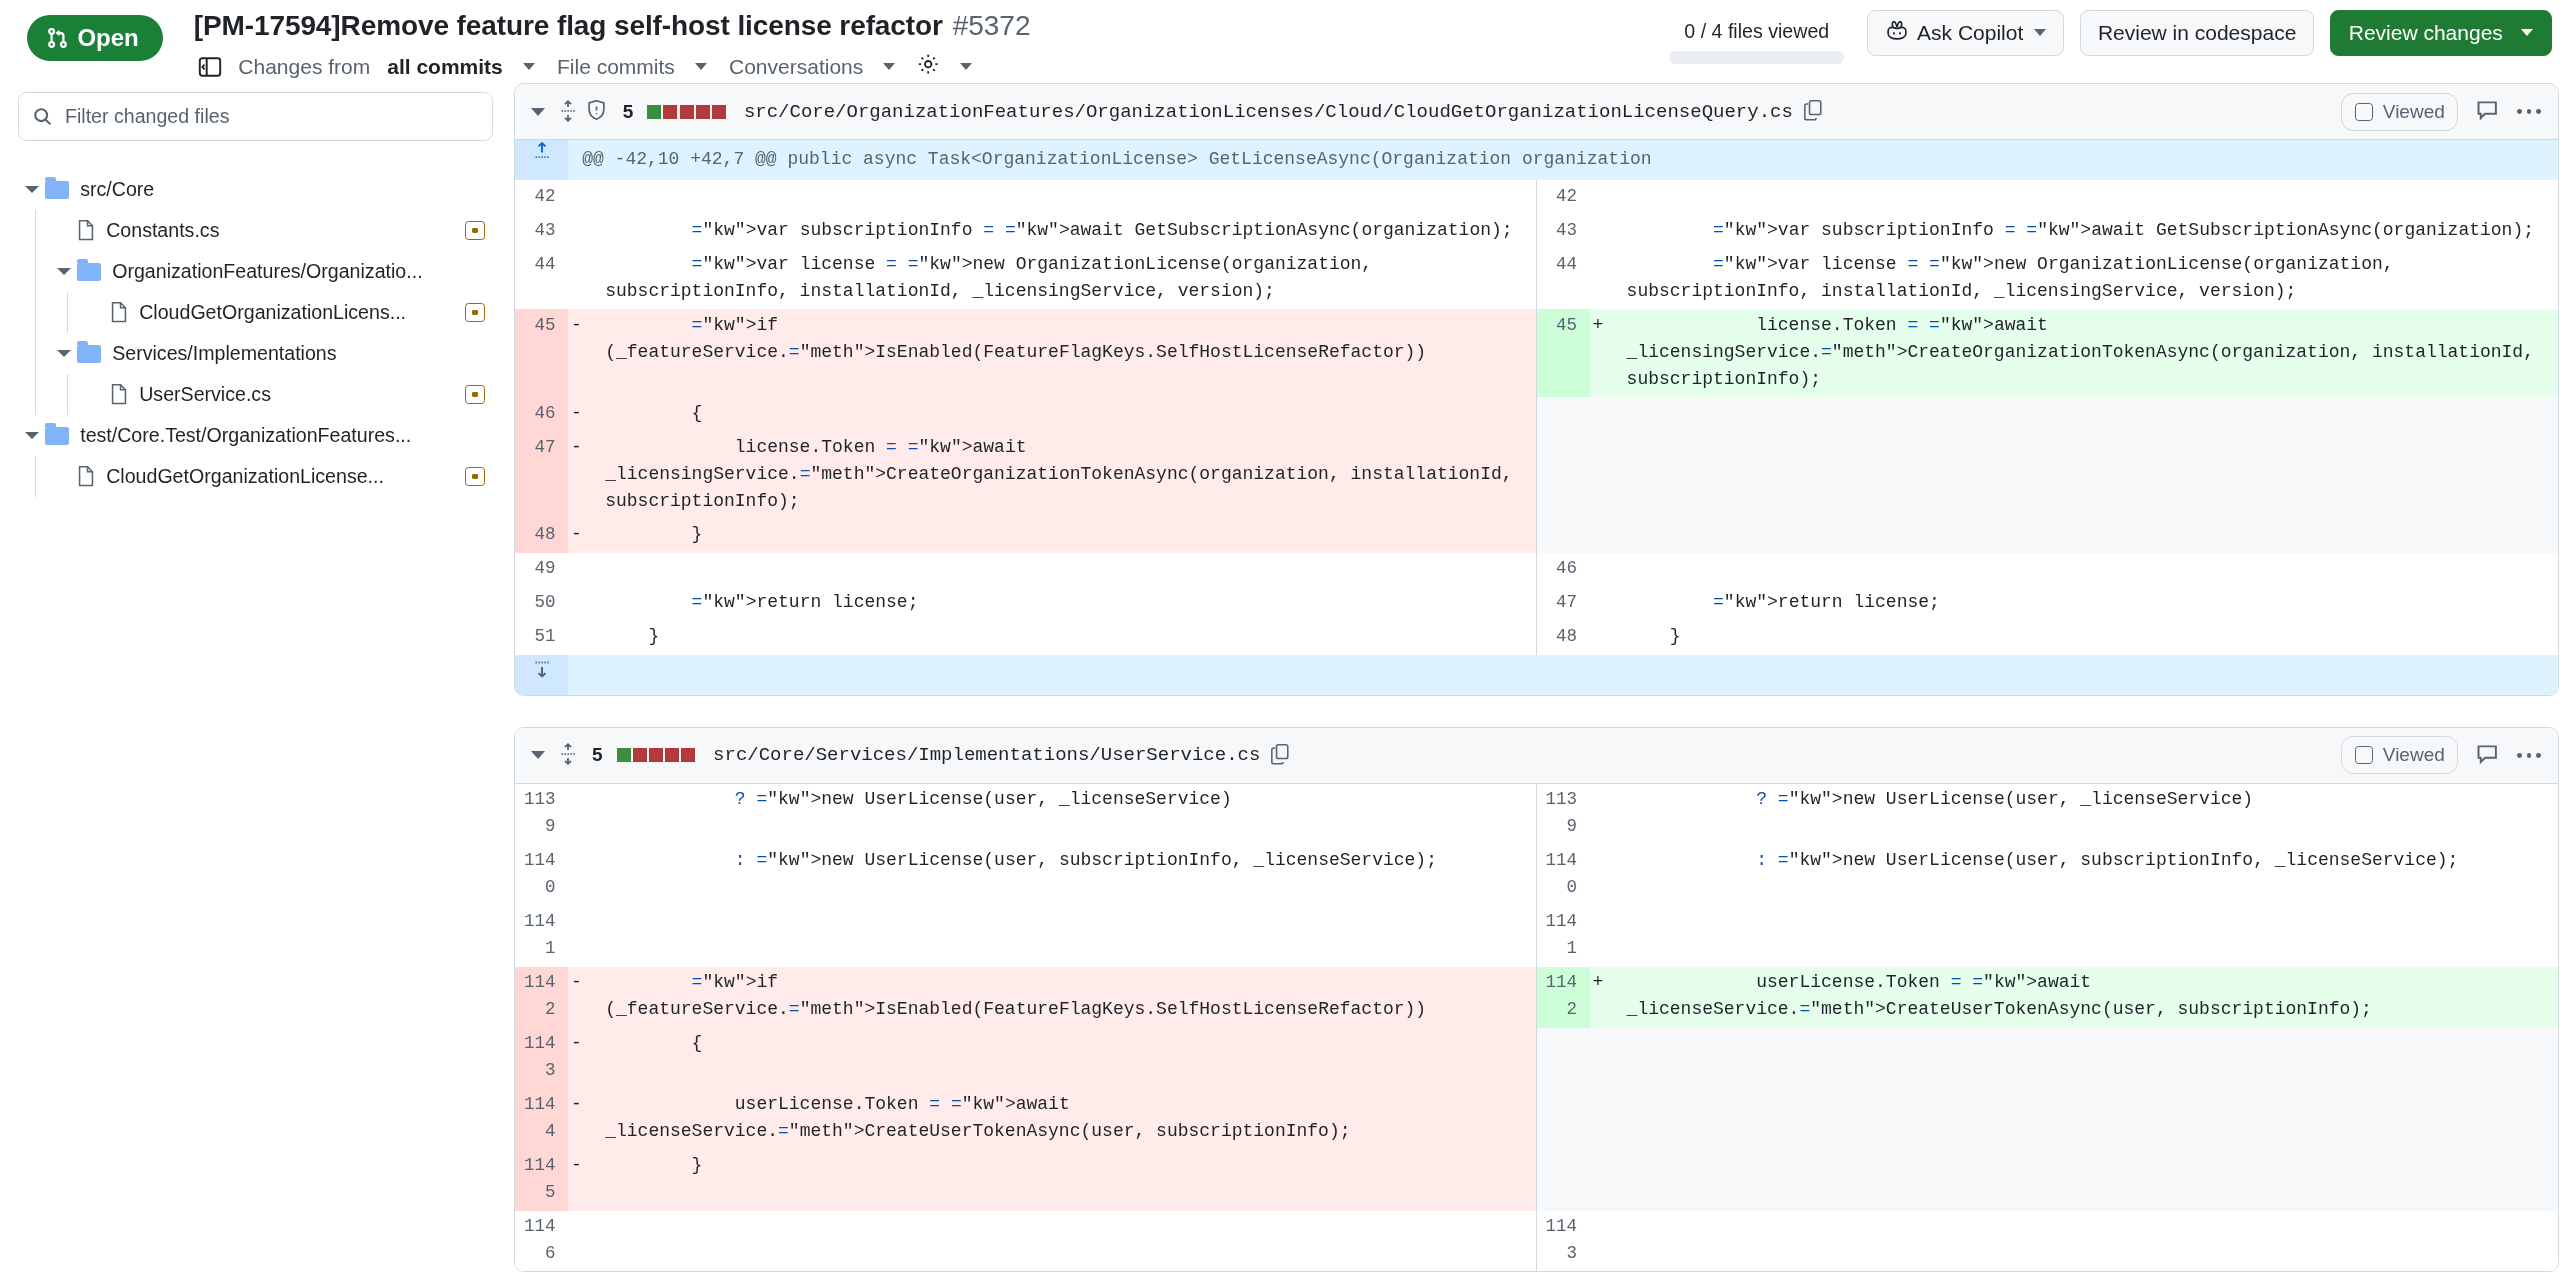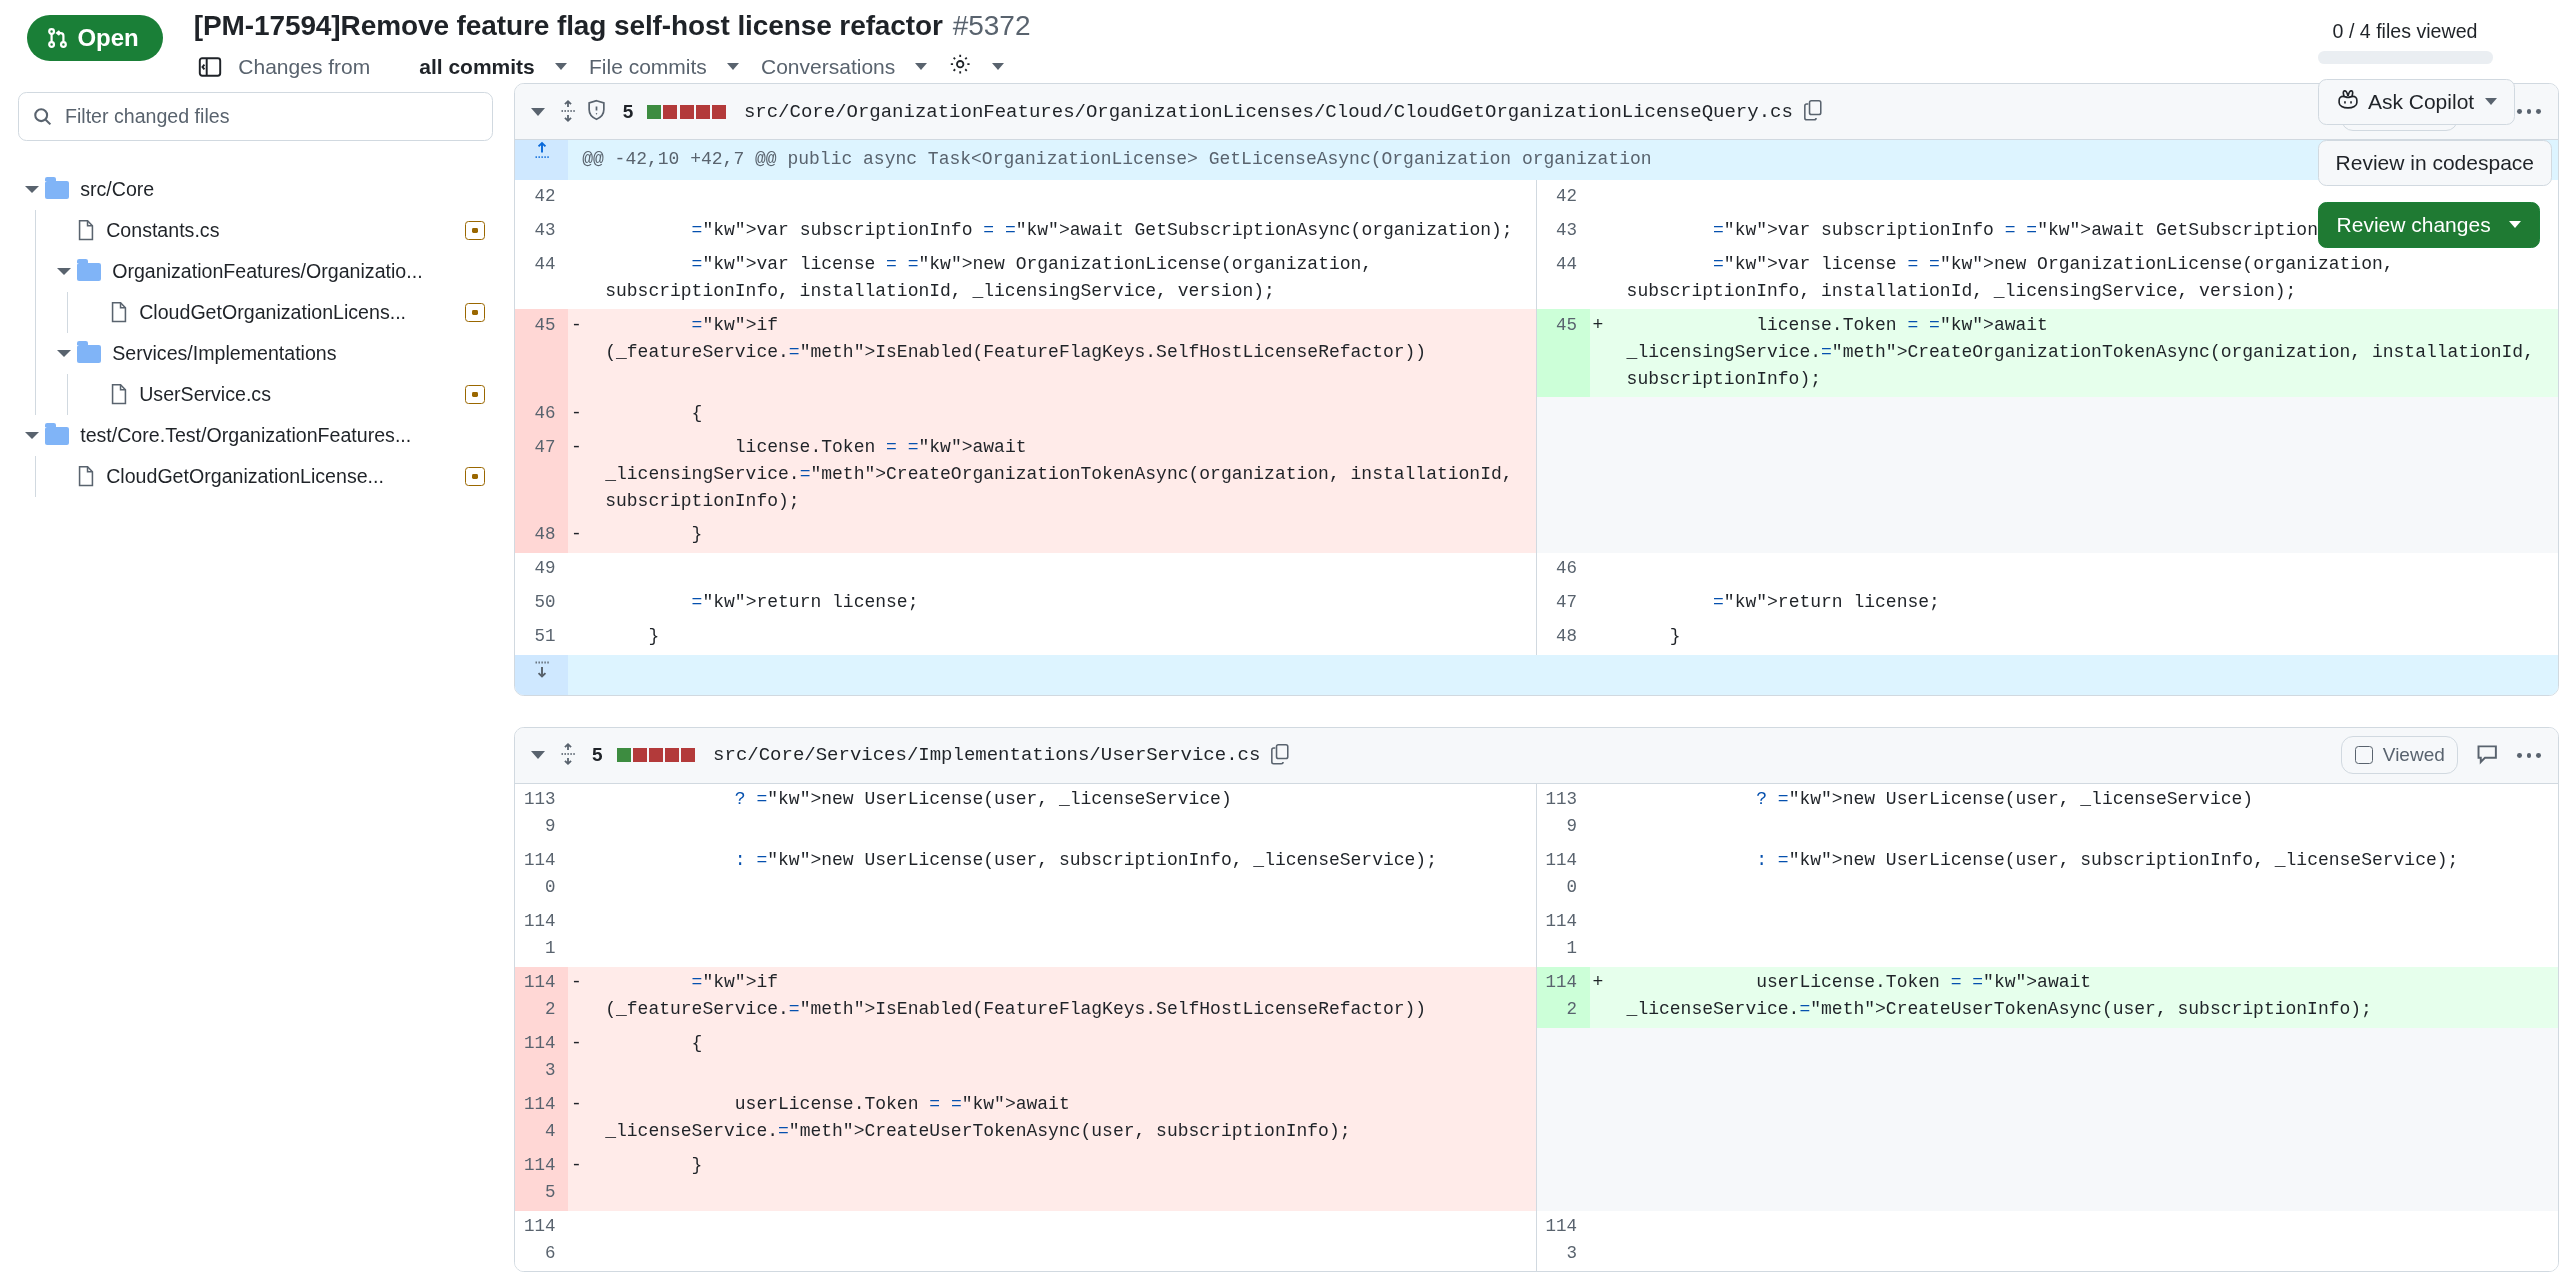--- a/index.html
+++ b/index.html
@@ -44,30 +44,30 @@
   }
   .subnav .icon-btn {
     width: 32px; height: 31px; display:flex; align-items:center; justify-content:center;
     margin-right: 12.6px;
   }
   .subnav-item {
     display:flex; align-items:center; gap:17px;
     font-size: 21px; color:#59636e;
     padding: 2.8px 12.6px 2.8px 0; margin-right: 9.8px;
   }
-  .subnav-item b { color:#1f2328; font-weight:600;margin-left:32px; }
+  .subnav-item b { color:#1f2328; font-weight:600; }
   .caret {
     width:0;height:0;border-left:6.3px solid transparent;border-right:6.3px solid transparent;
     border-top:7px solid #59636e; display:inline-block; margin-left:2.8px;
   }
   .caret.white { border-top-color:#ffffff; }
 
   .header-right {
     position:absolute; right: 24px; top: 9.8px;
-    display:flex; align-items:flex-start; gap: 15.4px; flex-direction: column;
+    display:flex; align-items:flex-start; gap: 15.4px;
   }
   .files-viewed { text-align:center; padding-top: 9.8px; margin-right: 7px; }
   .files-viewed .fv-text { font-size: 19.6px; color:#1f2328; white-space:nowrap; }
   .fv-bar { width: 175px; height: 12.6px; background:#eaeef2; border-radius: 6.3px; margin-top: 8.4px; }
   .btn {
     display:flex; align-items:center; gap:8.4px;
     height: 46px; padding: 0 17px;
     border:0.7px solid #d1d9e0; border-radius: 8.4px;
     background:#f6f8fa; color:#1f2328;
     font-size: 21px; white-space:nowrap;

